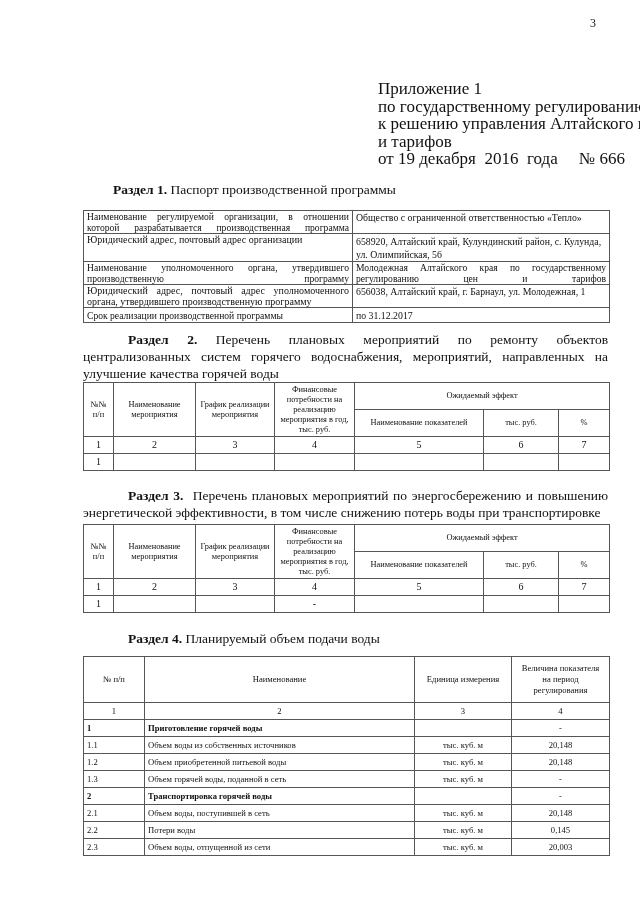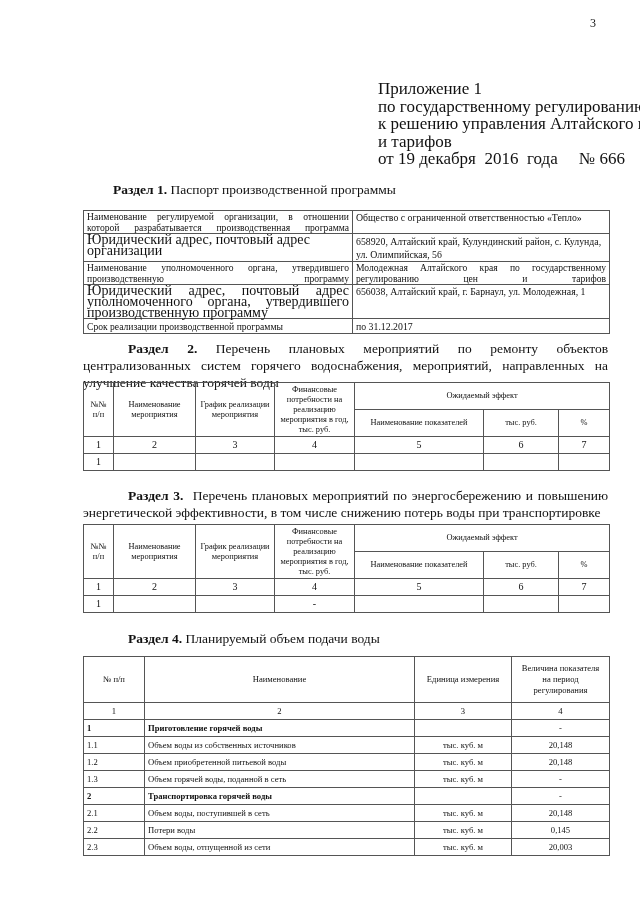--- a/index.html
+++ b/index.html
@@ -8,21 +8,21 @@
   .abs { position:absolute; }
   .pagenum { left:590px; top:16px; font-size:12px; }
   .appendix { left:378px; top:80px; font-size:17px; line-height:17.5px; }
   .appendix div { white-space:nowrap; }
   .sec-title { font-size:13.5px; line-height:17px; }
   .sec-title b { font-weight:bold; }
   table { border-collapse:collapse; position:absolute; table-layout:fixed; }
   td { border:1px solid #555; padding:0 3px; vertical-align:middle; }
   .t1 td { font-size:9.6px; line-height:11px; }
   .t1 td.j { text-align:justify; text-align-last:justify; }
-  .t1 td.small { font-size:14px; }
+  .t1 td.small { font-size:10px; }
   .t1 td.r { font-size:9.8px; line-height:13px; }
   .t2 td { font-size:8.4px; line-height:10px; text-align:center; }
   .t2 td.num { font-size:10px; }
   .t4 td { font-size:8.6px; line-height:11px; }
   .t4 td.c { text-align:center; }
   .t4 td.b { font-weight:bold; }
 </style>
 </head>
 <body>
 
@@ -60,21 +60,21 @@
     <td class="small" style="text-align:justify">Юридический адрес, почтовый адрес уполномоченного органа, утвердившего производственную программу</td>
     <td class="r" style="vertical-align:top">656038, Алтайский край, г. Барнаул, ул. Молодежная, 1</td>
   </tr>
   <tr style="height:15px">
     <td>Срок реализации производственной программы</td>
     <td class="r">по 31.12.2017</td>
   </tr>
 </tbody>
   </table>
 
-<div class="abs sec-title" style="left:83px; top:340px; width:525px; text-align:justify; text-indent:45px;"><b>Раздел 2.</b><span> Перечень плановых мероприятий по ремонту объектов централизованных систем горячего водоснабжения, мероприятий, направленных на улучшение качества горячей воды</span></div>
+<div class="abs sec-title" style="left:83px; top:331px; width:525px; text-align:justify; text-indent:45px;"><b>Раздел 2.</b><span> Перечень плановых мероприятий по ремонту объектов централизованных систем горячего водоснабжения, мероприятий, направленных на улучшение качества горячей воды</span></div>
 
 <table class="t2" style="left:83px; top:382px; width:526px;">
   <colgroup>
     <col style="width:30px">
       <col style="width:82px">
       <col style="width:79px">
       <col style="width:80px">
     <col style="width:129px">
       <col style="width:75px">
       <col style="width:51px">

